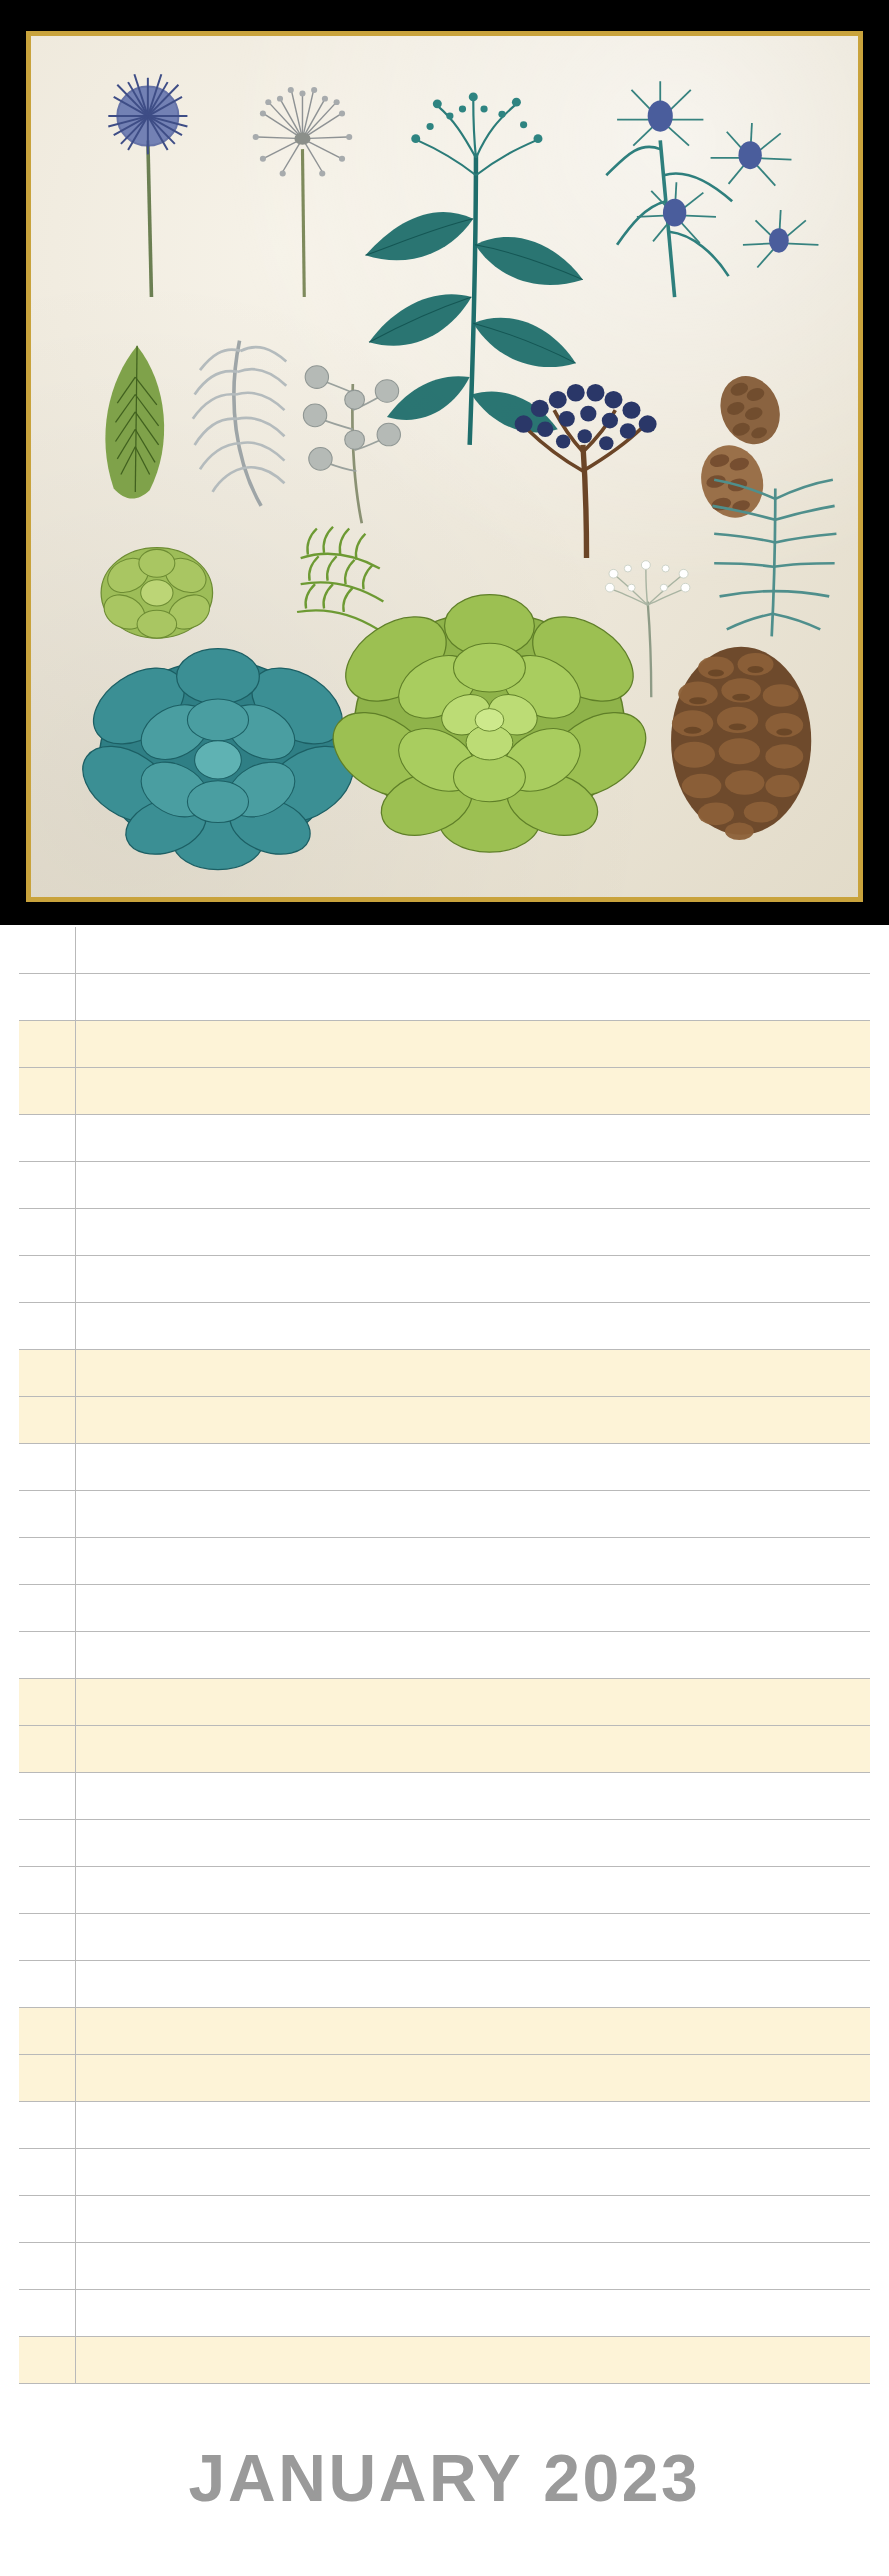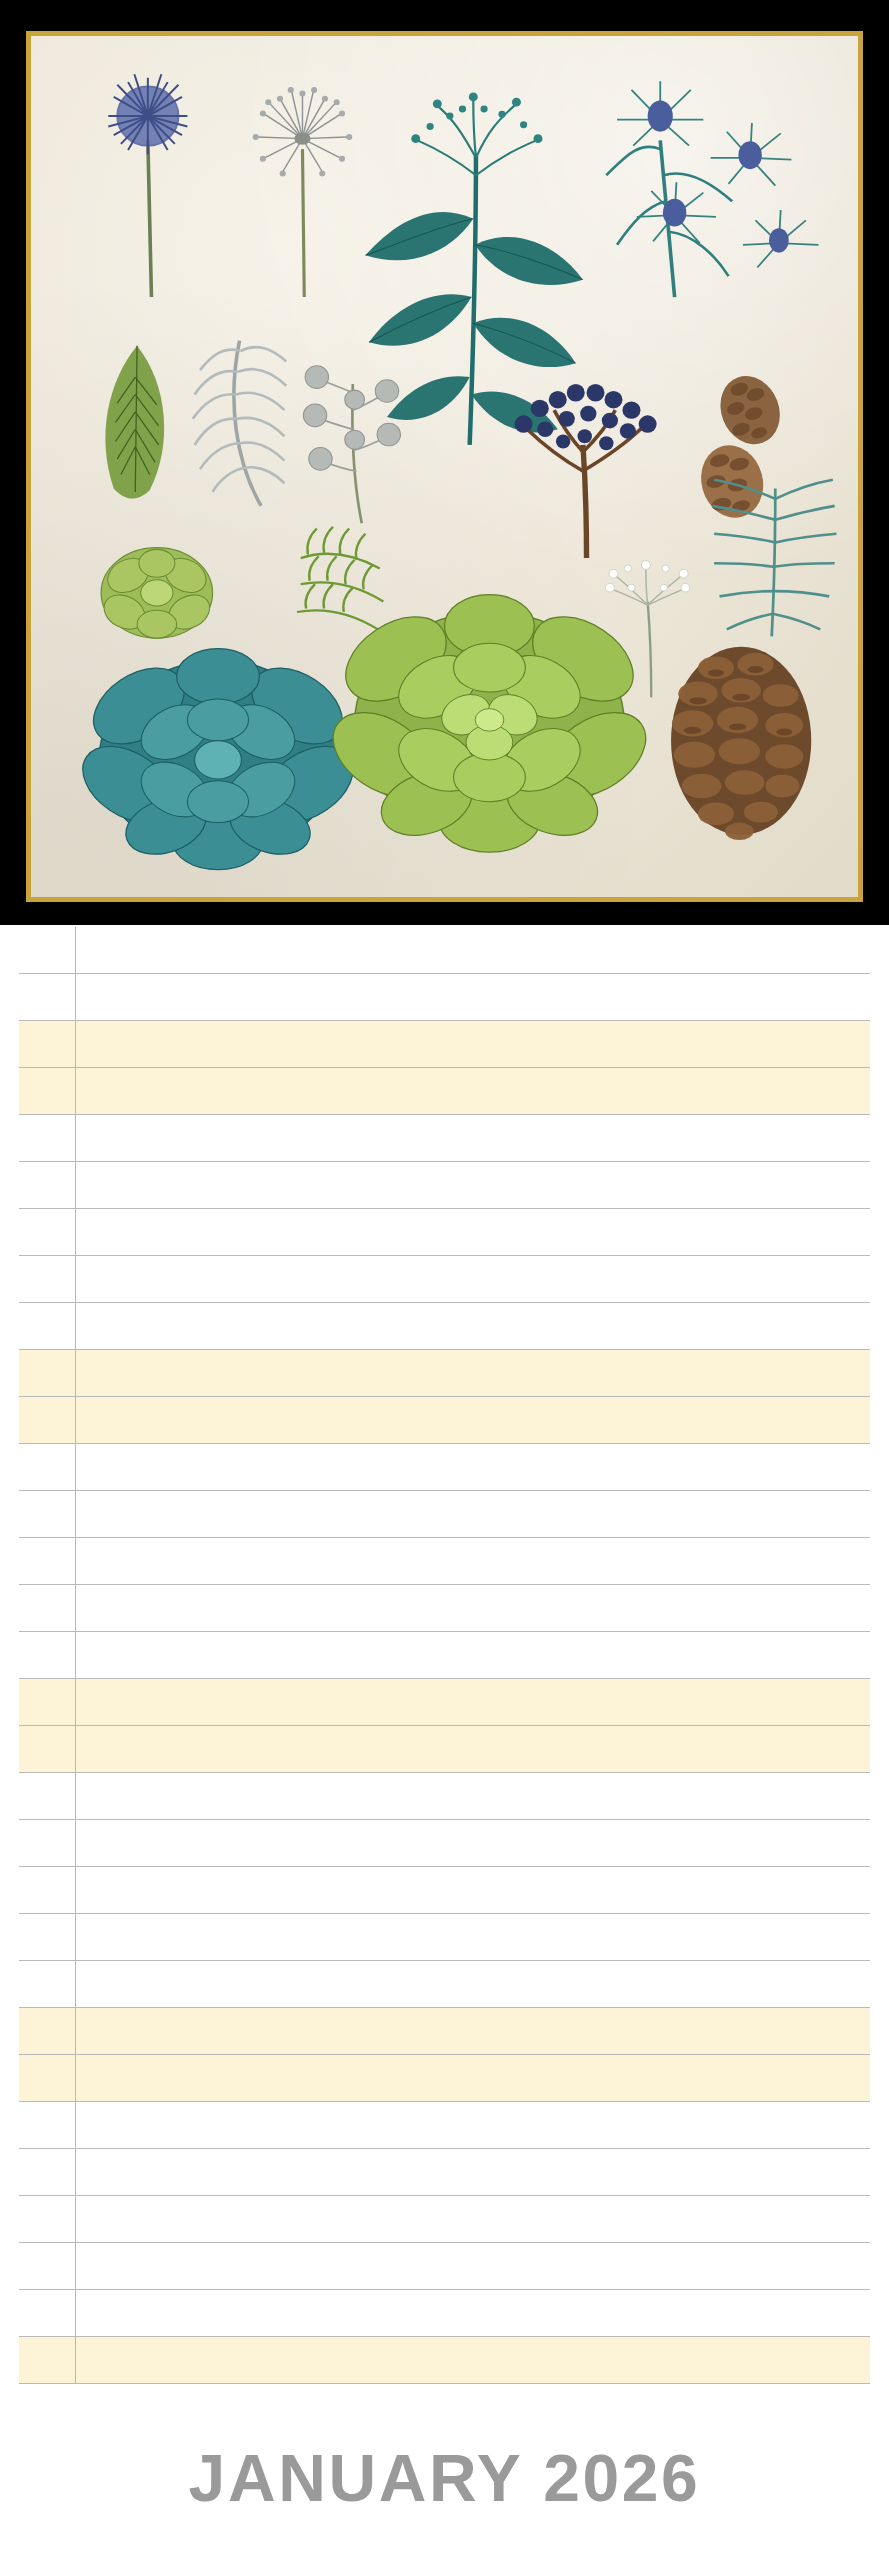--- a/index.html
+++ b/index.html
@@ -725,17 +725,17 @@
           <tr class="weekend">
             <td class="num">31</td>
             <td class="dow">Sat</td>
             <td class="note"></td>
           </tr>
         </tbody>
     </table>
   </div>
 
   <div class="month-bar">
-    <div class="month-title">JANUARY 2026</div>
+    <div class="month-title">JANUARY 2023</div>
   </div>
 
 </div>
 
 
 </body></html>

